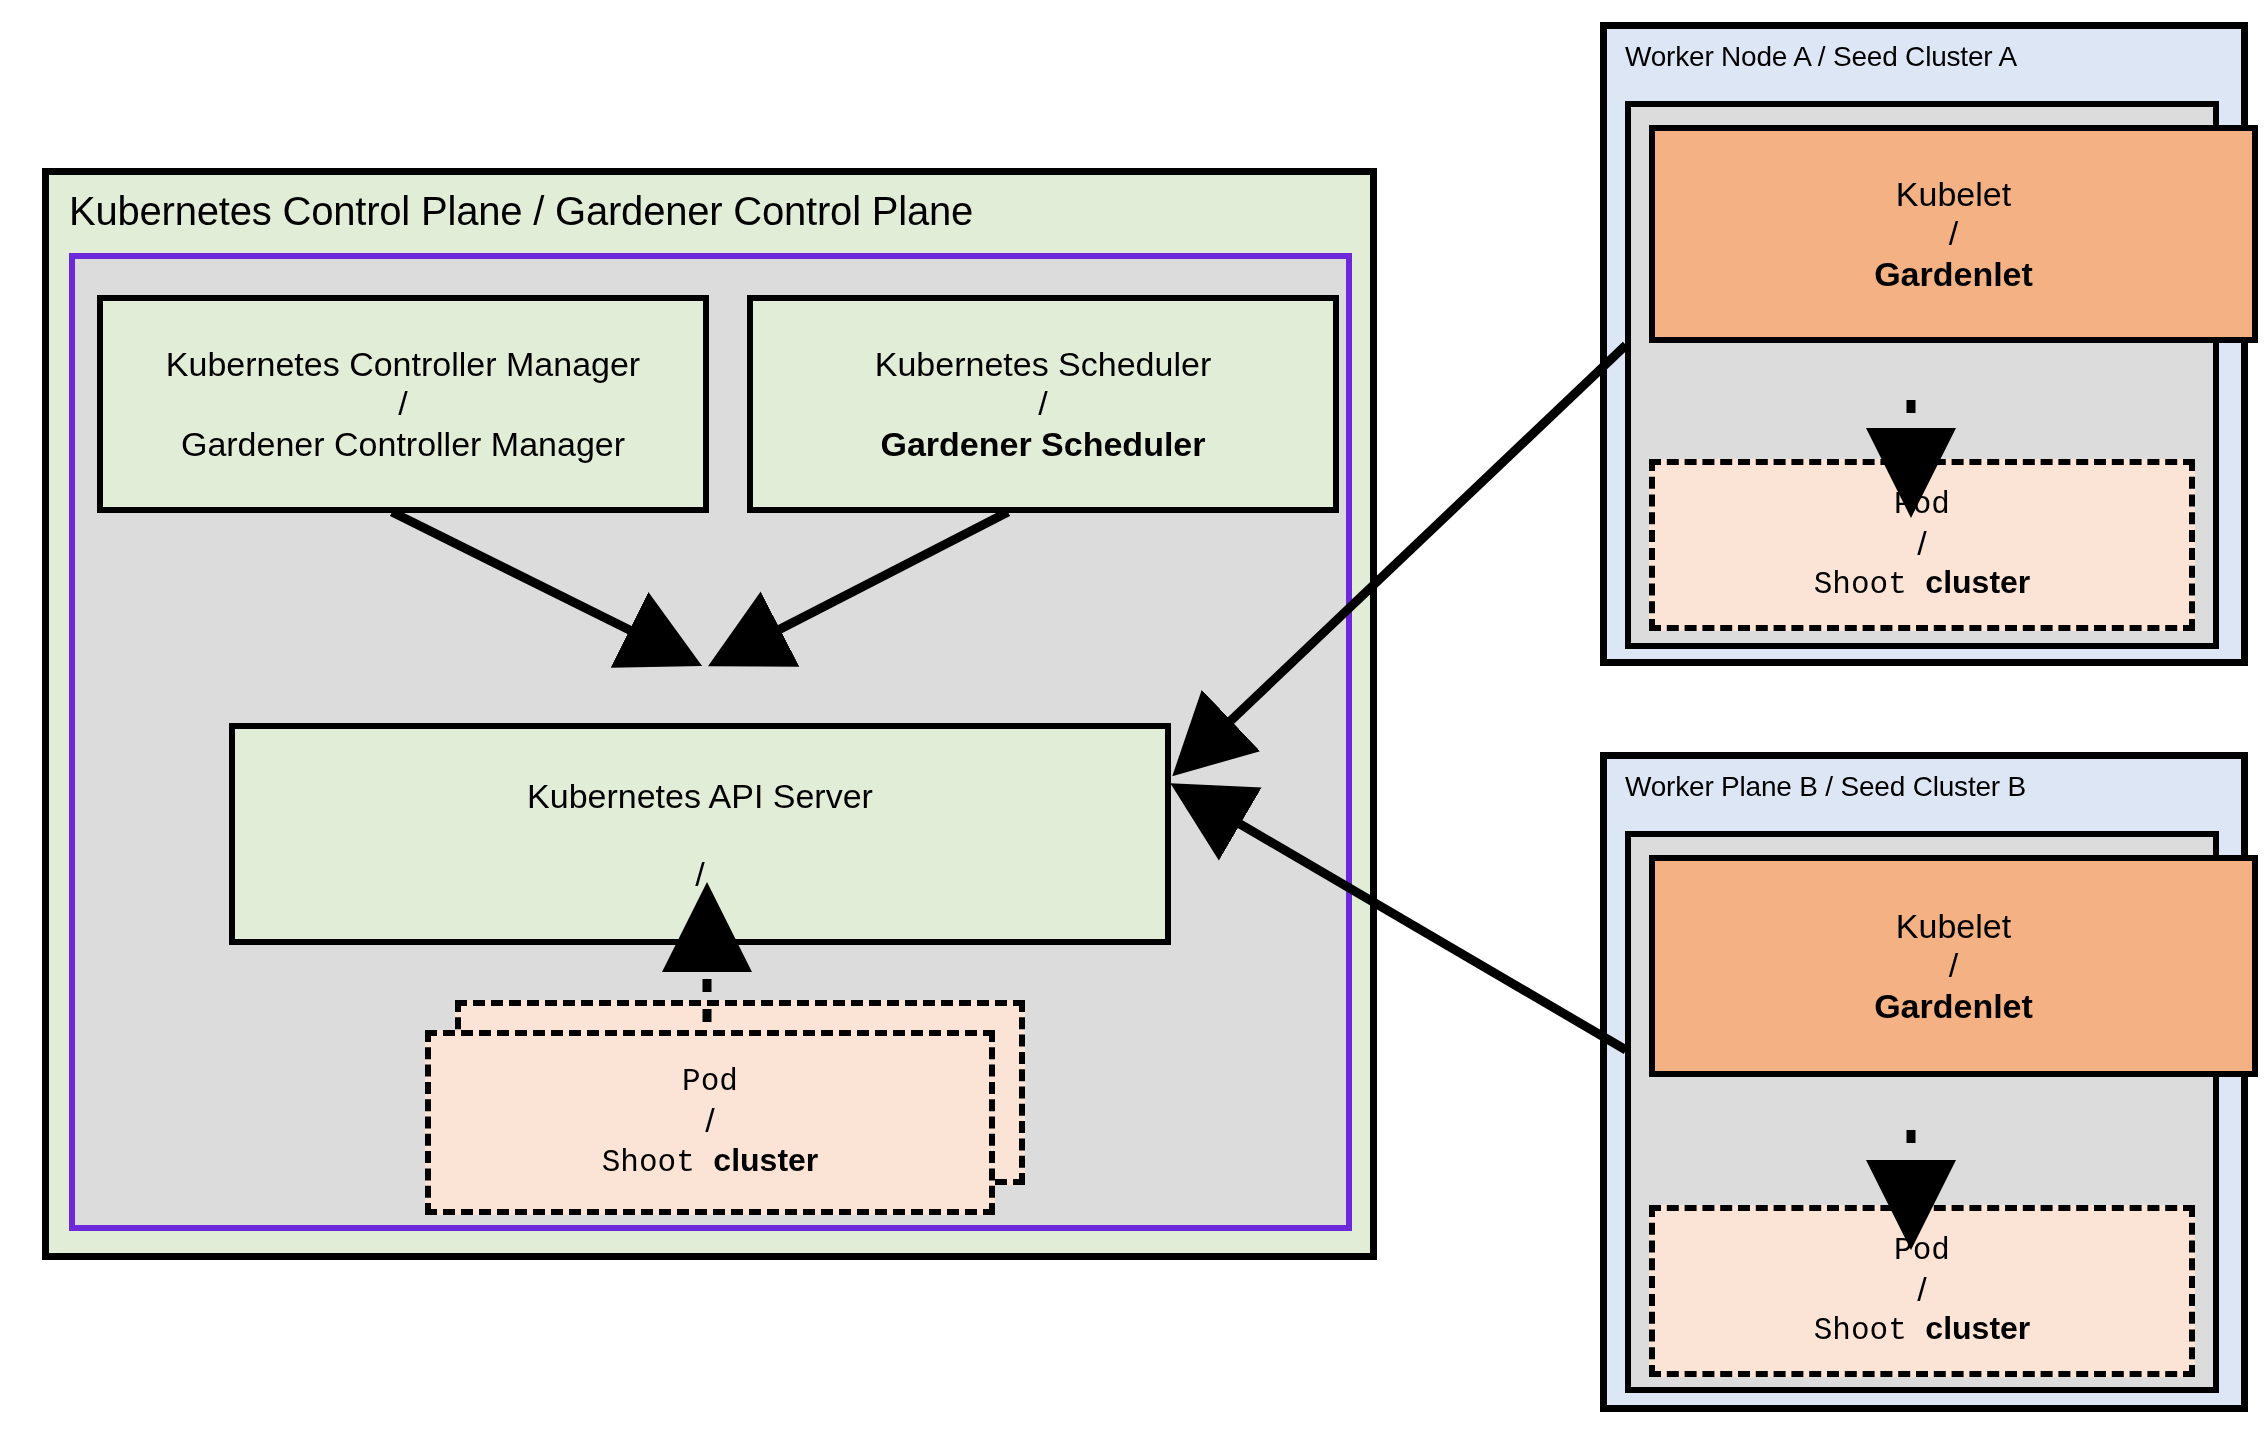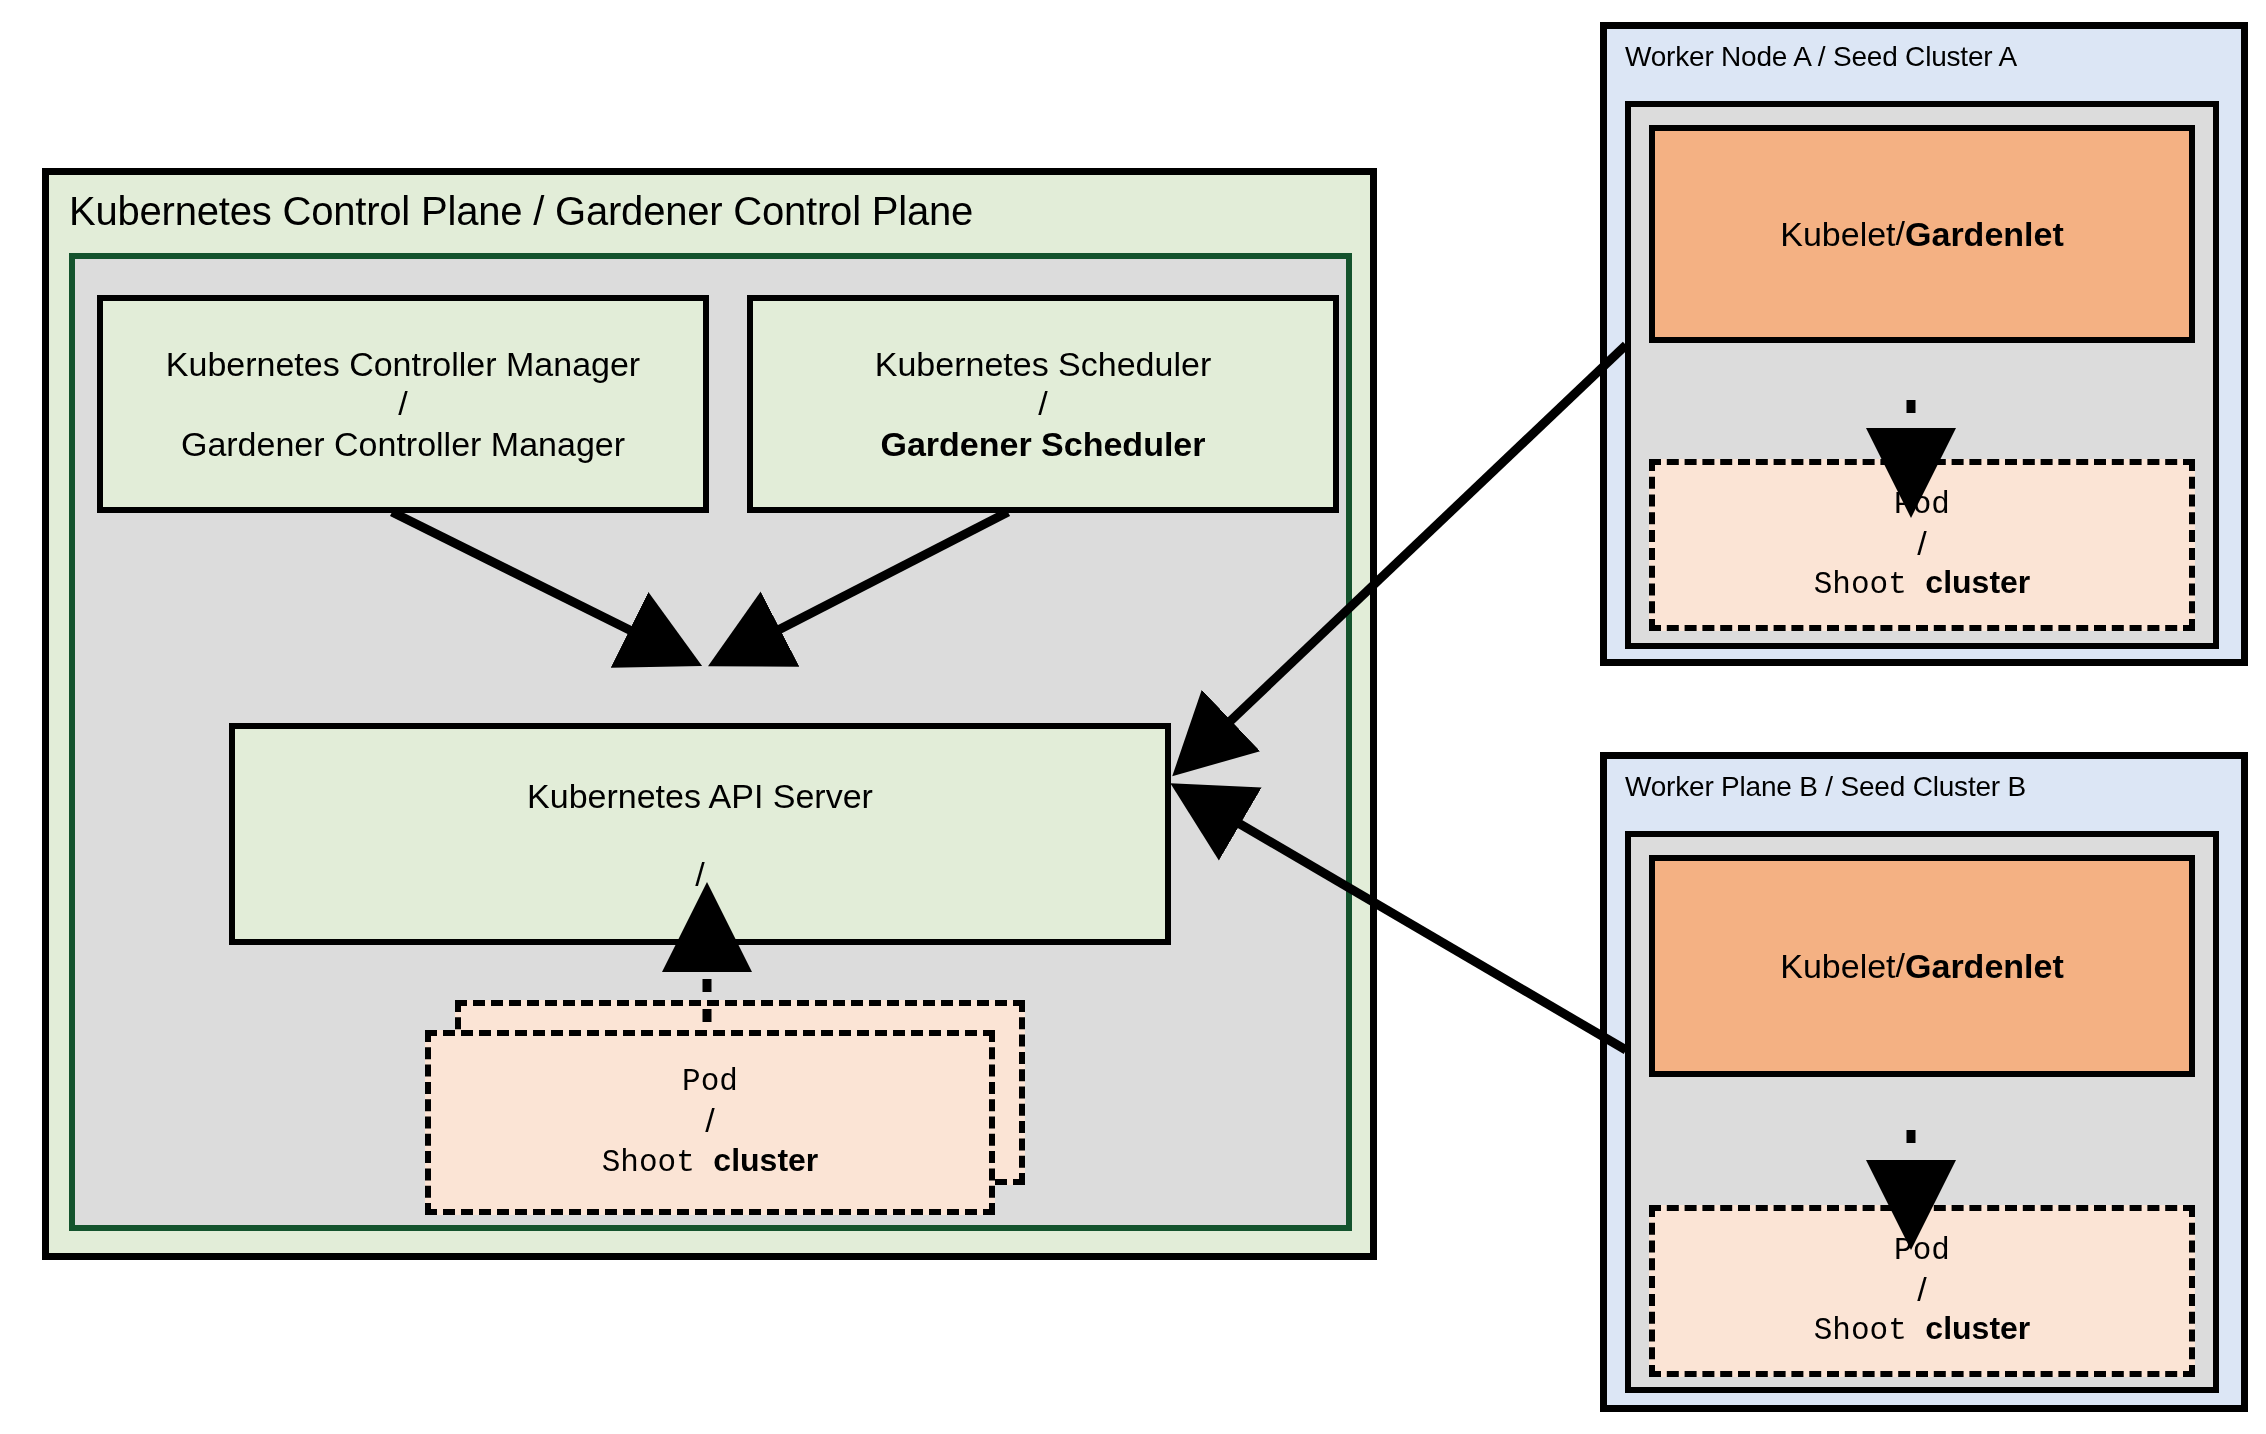--- a/index.html
+++ b/index.html
@@ -35,21 +35,21 @@
     font-size: 40px;
     color: #000000;
     white-space: nowrap;
     letter-spacing: -0.2px;
   }
   .cp-inner {
     position: absolute;
     left: 20px; top: 78px;
     width: 1283px; height: 978px;
     background: #dcdcdc;
-    border: 6px solid #14532d;
+    border: 6px solid #6d28d9;
     box-sizing: border-box;
   }
   
   .greenbox {
     position: absolute;
     background: #e2edd8;
     border: 6px solid #000000;
     box-sizing: border-box;
     display: flex;
     flex-direction: column;
@@ -131,23 +131,23 @@
   }
   .node-a .node-inner { height: 548px; }
   .node-b .node-inner { height: 562px; }
 
   .kubelet {
     position: absolute;
     left: 18px;
     background: #f4b183;
     border: 6px solid #000000;
     box-sizing: border-box;
-    width: 546px;
-    display: flex;
-    flex-direction: row;
+    width: 609px;
+    display: flex;
+    flex-direction: column;
     align-items: center;
     justify-content: center;
     text-align: center;
     font-size: 34px;
     line-height: 1.25;
     color: #000000;
   }
   .kubelet-a { top: 18px; height: 218px; }
   .kubelet-b { top: 18px; height: 222px; }
 

